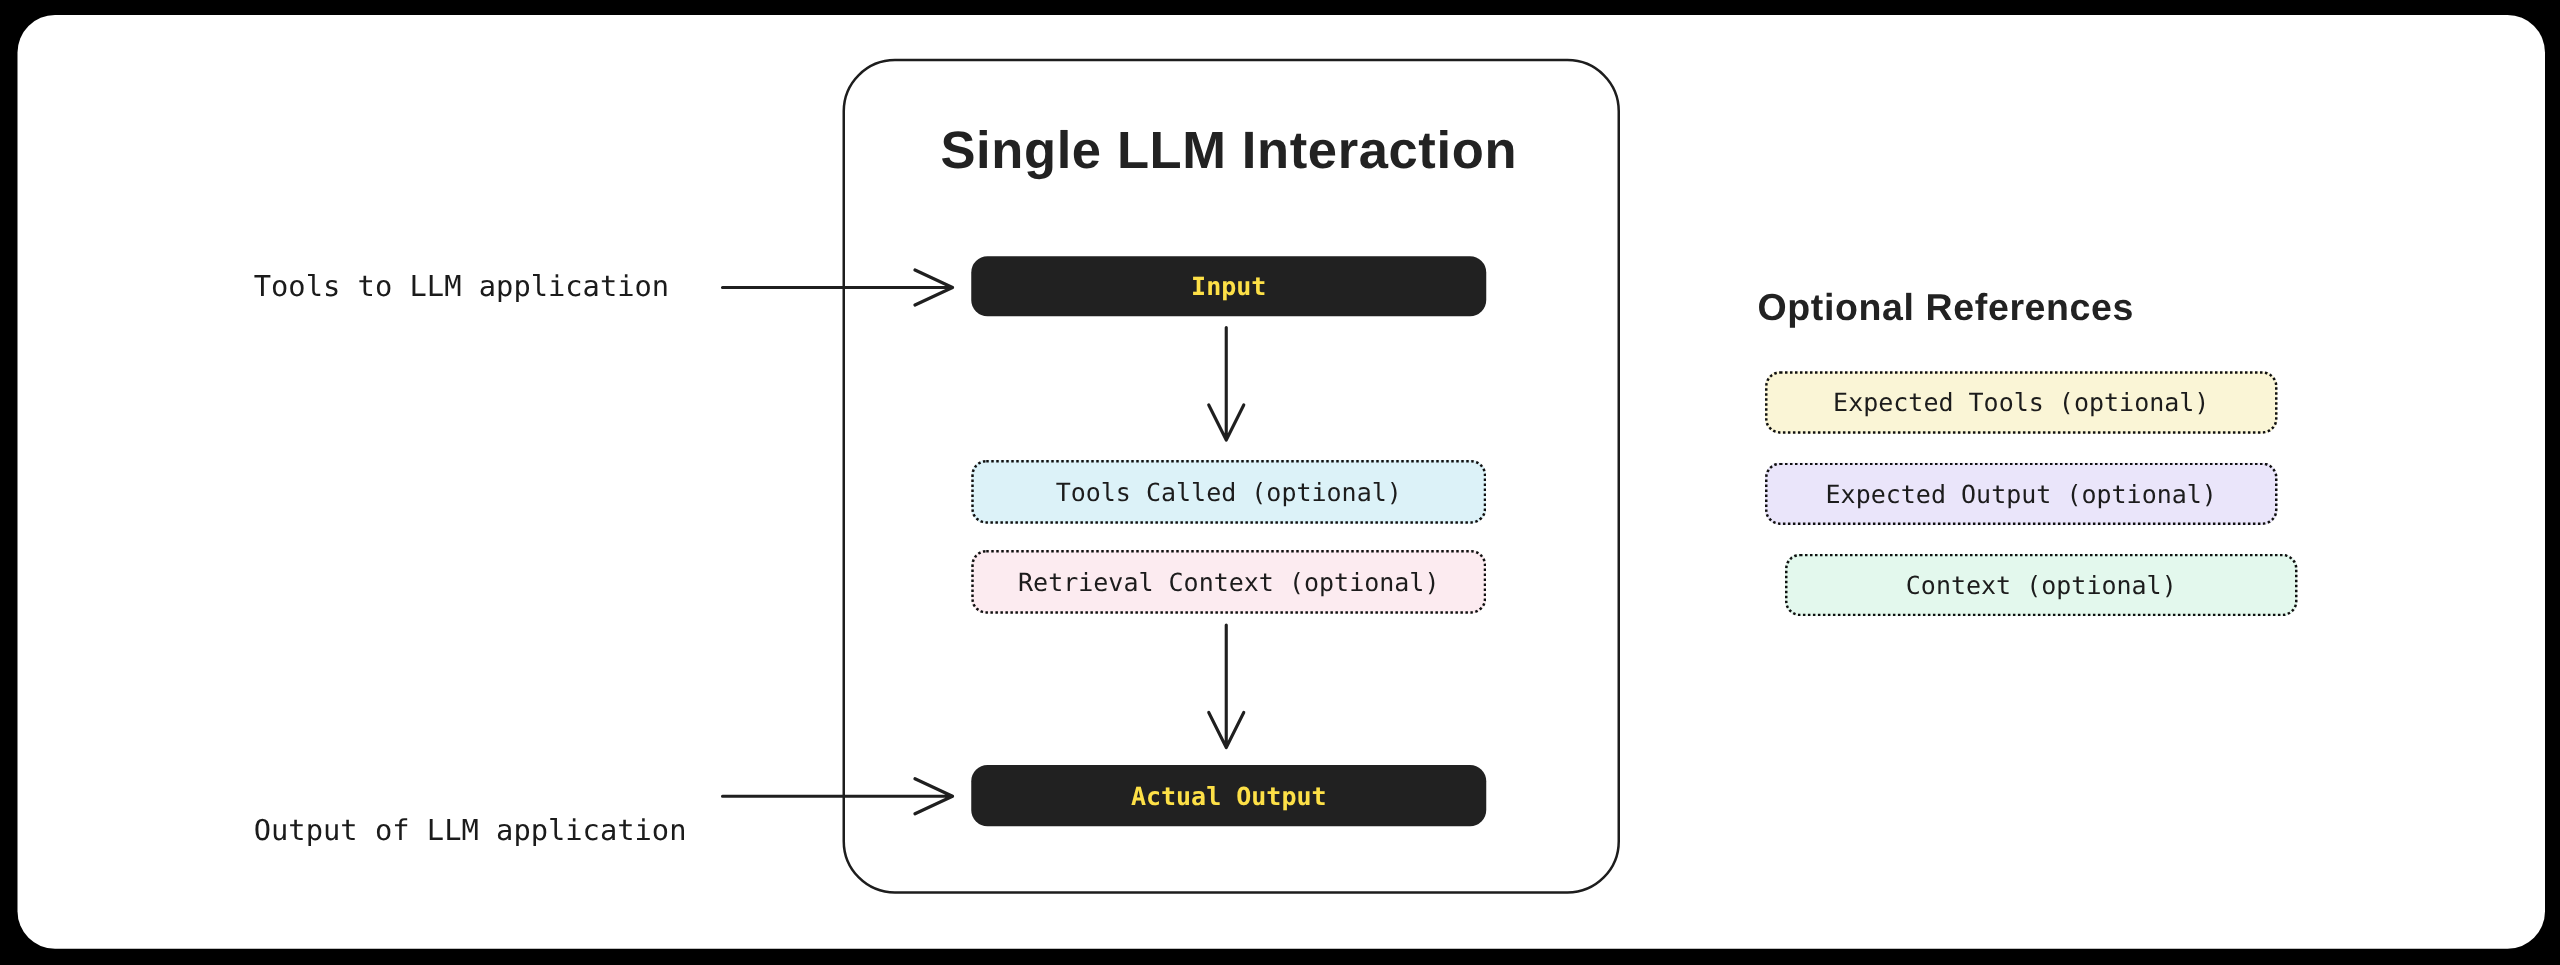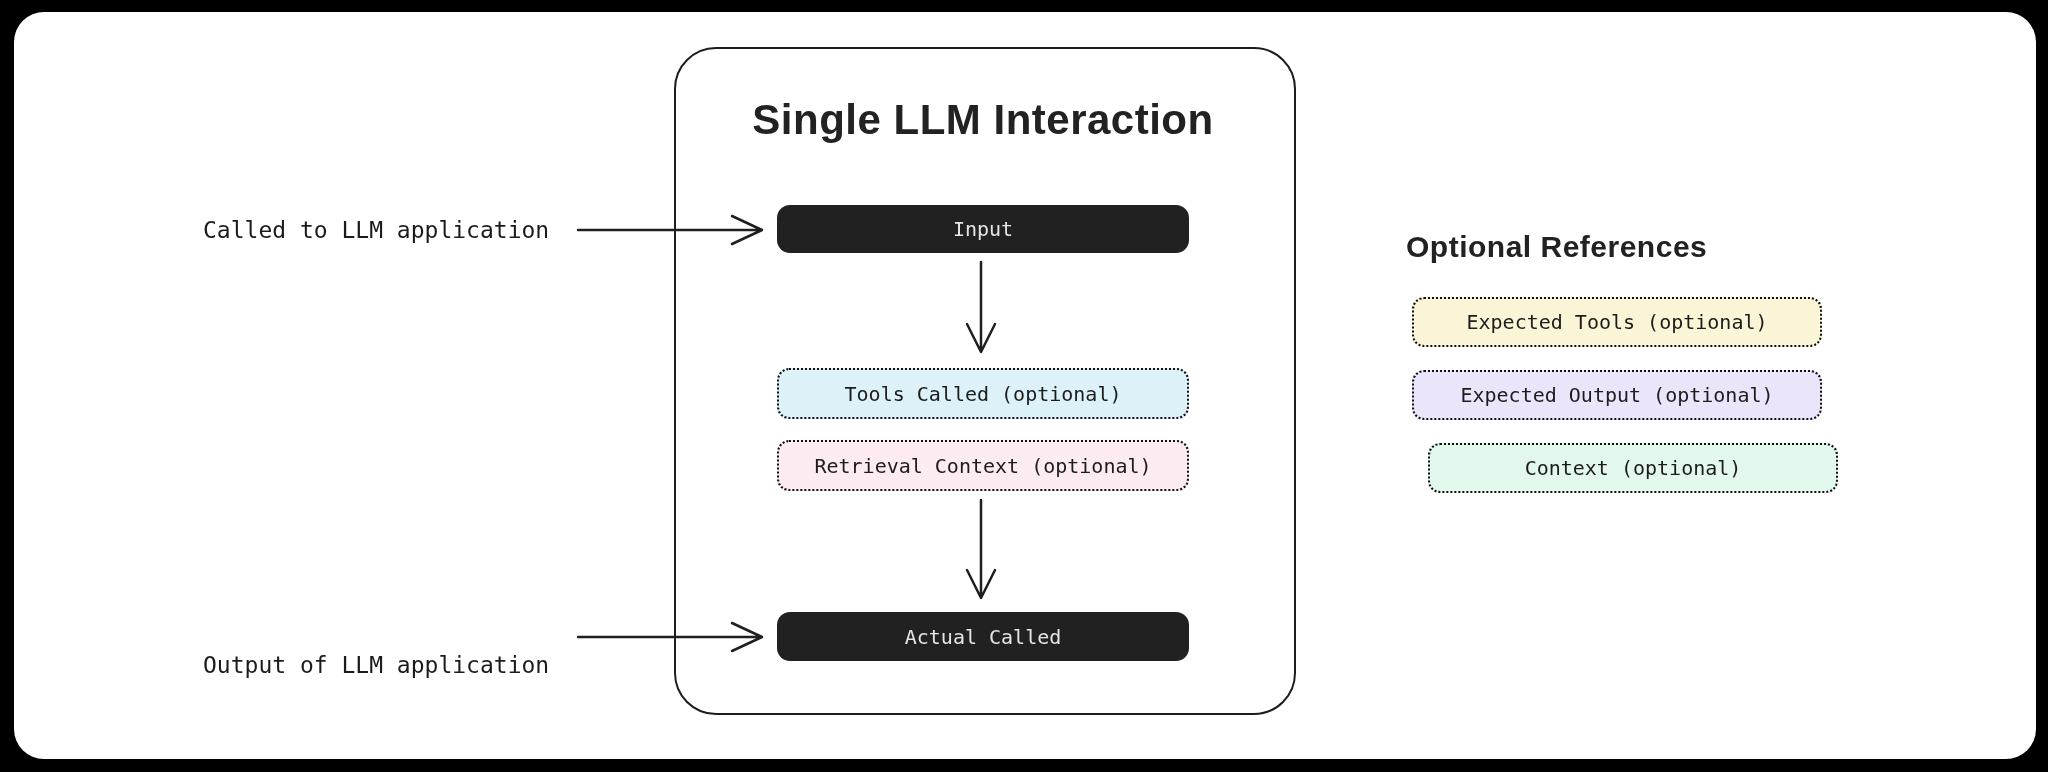--- a/index.html
+++ b/index.html
@@ -55,23 +55,23 @@
     align-items: center;
     justify-content: center;
     font-family: "DejaVu Sans Mono", monospace;
     font-size: 20px;
     color: #1c1c1c;
     box-sizing: border-box;
     white-space: nowrap;
   }
   .node-dark {
     background: #212121;
-    color: #e5e5e5;
+    color: #fde047;
     border-radius: 13px;
-    font-weight: 400;
+    font-weight: 700;
   }
   .node-dotted {
     border: 2.5px dotted #101010;
     border-radius: 12px;
   }
   .annotation {
     position: absolute;
     font-family: "DejaVu Sans Mono", monospace;
     font-size: 23px;
     color: #1b1b1b;
@@ -111,23 +111,23 @@
 
   <div class="main-panel"></div>
   <div class="panel-title">Single LLM Interaction</div>
 
   <div id="input-node" class="node node-dark" style="background-color: rgb(33, 33, 33);">Input</div>
 
   <div id="tools-node" class="node node-dotted" style="background-color: rgb(220, 242, 248);">Tools Called (optional)</div>
 
   <div id="retrieval-node" class="node node-dotted" style="background-color: rgb(252, 235, 240);">Retrieval Context (optional)</div>
 
-  <div id="output-node" class="node node-dark" style="background-color: rgb(33, 33, 33);">Actual Called</div>
+  <div id="output-node" class="node node-dark" style="background-color: rgb(33, 33, 33);">Actual Output</div>
 
-  <div id="annotation-input" class="annotation">Called to LLM application</div>
+  <div id="annotation-input" class="annotation">Tools to LLM application</div>
 
   <div id="annotation-output" class="annotation">Output of LLM application</div>
 
   <div class="refs-title">Optional References</div>
 
   <div id="ref-tools-node" class="node node-dotted" style="background-color: rgb(250, 245, 214);">Expected Tools (optional)</div>
 
   <div id="ref-output-node" class="node node-dotted" style="background-color: rgb(234, 229, 250);">Expected Output (optional)</div>
 
   <div id="ref-context-node" class="node node-dotted" style="background-color: rgb(227, 248, 237);">Context (optional)</div>

